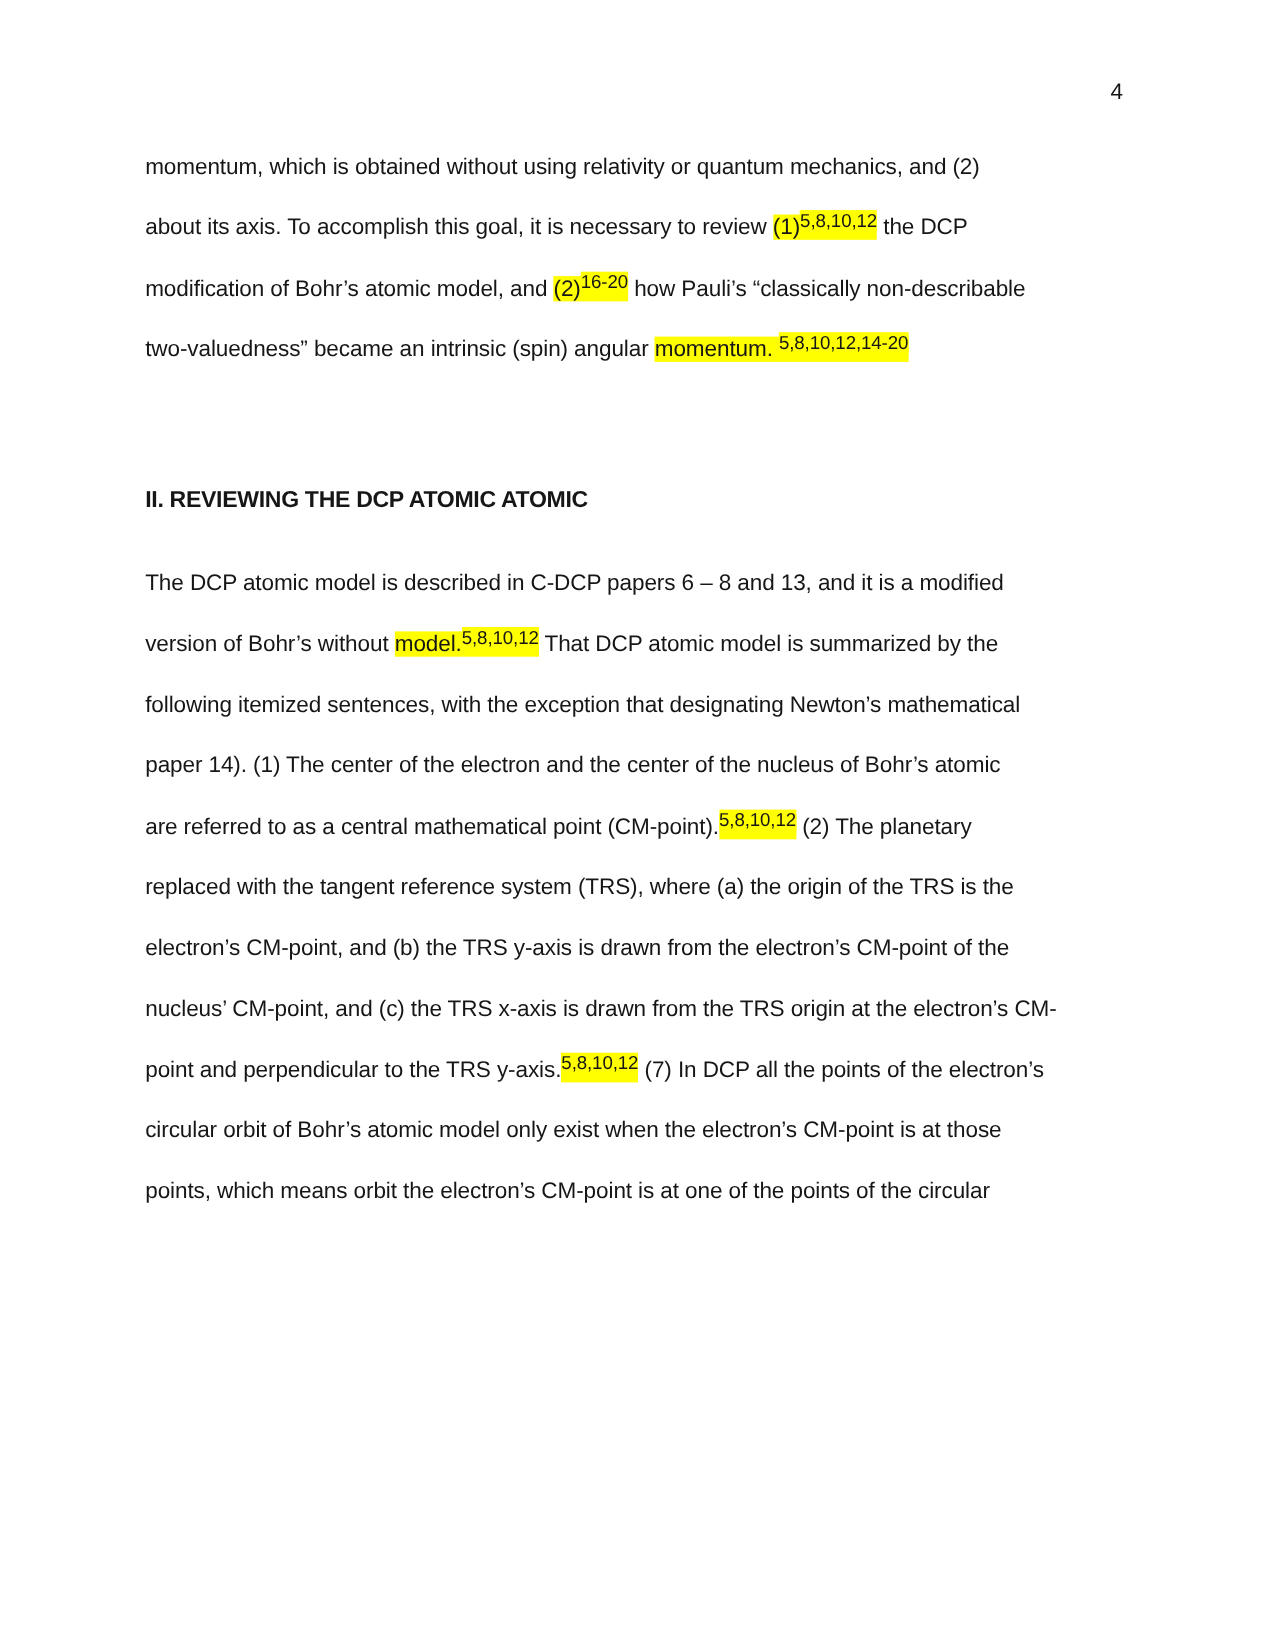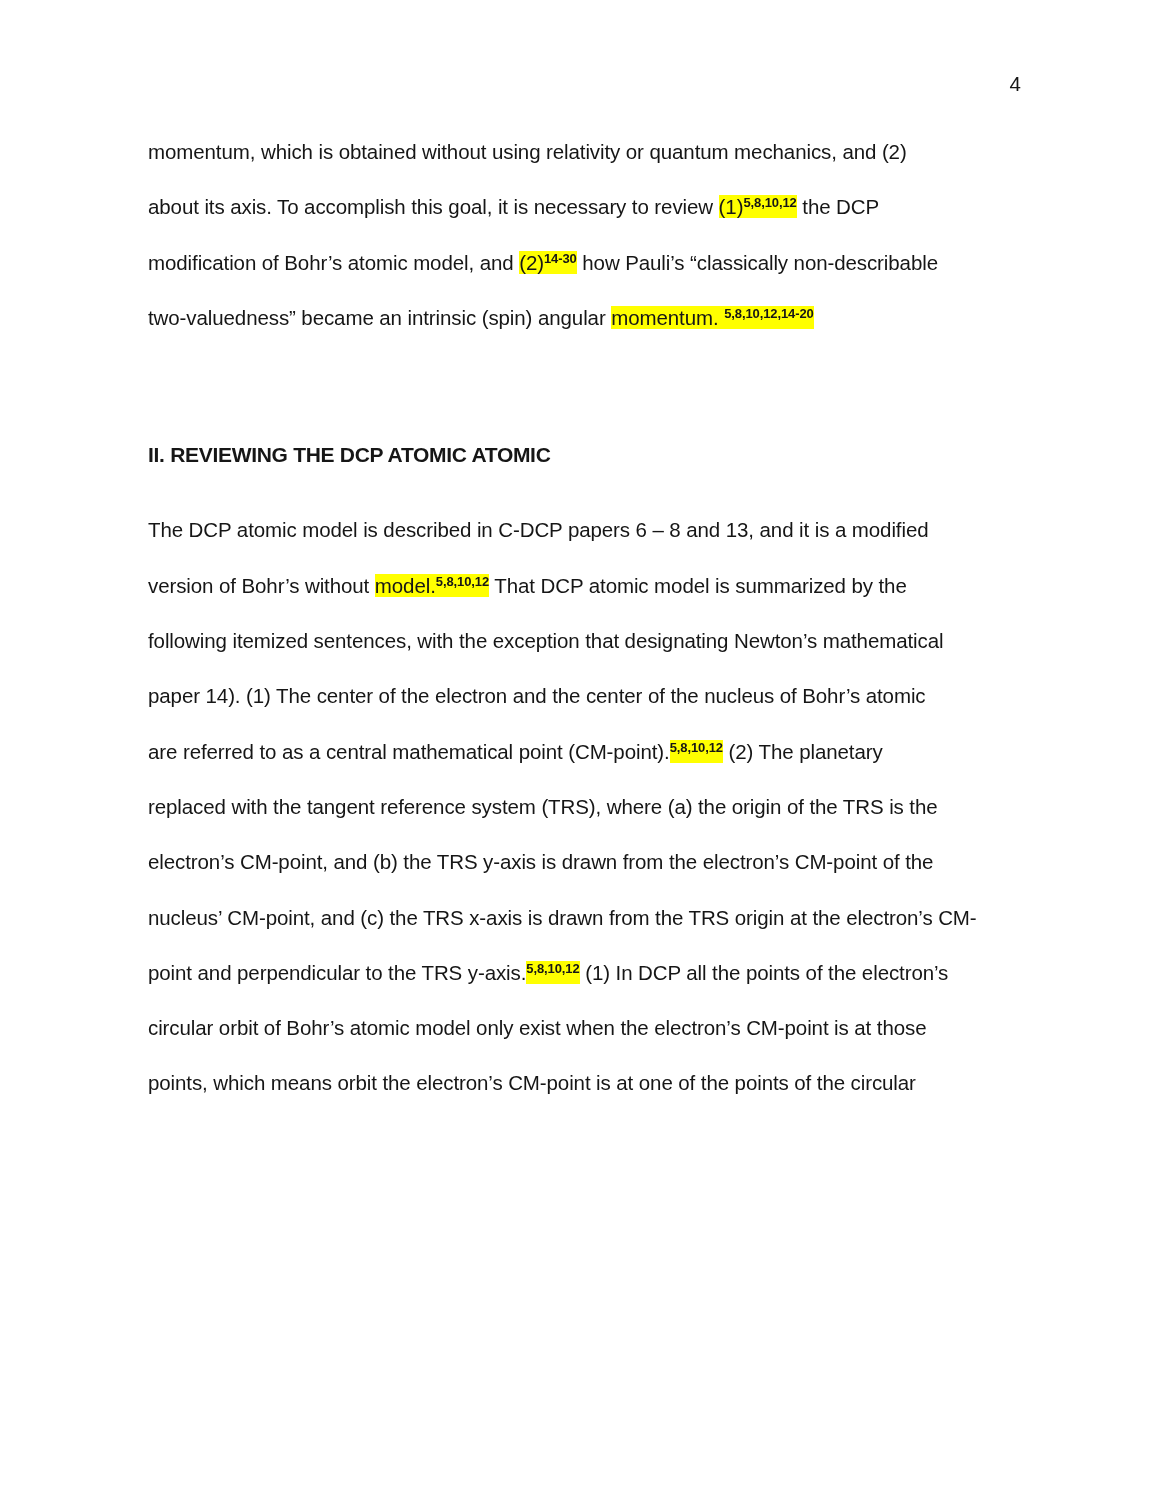--- a/index.html
+++ b/index.html
@@ -18,21 +18,21 @@
   }
   .page-number {
     position: absolute;
     top: 70px;
     right: 138px;
     font-size: 20.5px;
     line-height: 28px;
   }
   .content {
     position: absolute;
-    left: 148px;
+    left: 132px;
     top: 124px;
     width: 1005px;
   }
   .para .line {
     white-space: pre-wrap;
     font-size: 20.5px;
     line-height: 55.3px;
     letter-spacing: -0.1px;
   }
   .section-heading {
@@ -42,55 +42,54 @@
     letter-spacing: -0.3px;
     line-height: 55.3px;
   }
   .para2 {
     margin-top: 20px;
   }
   .hl {
     background: var(--hl, #ffff00);
   }
   .line sup {
-    font-size: 13px;
+    font-size: 17px;
     line-height: 0;
     vertical-align: baseline;
     position: relative;
     top: -7px;
     letter-spacing: -0.1px;
-    font-weight: bold;
   }
   .hl sup {
     background: var(--hl, #ffff00);
   }
 </style>
 </head>
 <body>
 
 <div class="page">
   <div class="page-number">4</div>
 
   <div class="content">
     <div class="para para1">
         <div class="line"><span>momentum, which is obtained without using relativity or quantum mechanics, and (2)</span></div>
         <div class="line"><span>about its axis. To accomplish this goal, it is necessary to review </span><span class="hl"><span>(1)</span><sup>5,8,10,12</sup></span><span> the DCP</span></div>
-        <div class="line"><span>modification of Bohr’s atomic model, and </span><span class="hl"><span>(2)</span><sup>14-30</sup></span><span> how Pauli’s “classically non-describable</span></div>
+        <div class="line"><span>modification of Bohr’s atomic model, and </span><span class="hl"><span>(2)</span><sup>16-20</sup></span><span> how Pauli’s “classically non-describable</span></div>
         <div class="line"><span>two-valuedness” became an intrinsic (spin) angular </span><span class="hl"><span>momentum. </span><sup>5,8,10,12,14-20</sup></span></div>
       </div>
 
     <div class="section-heading">II. REVIEWING THE DCP ATOMIC ATOMIC</div>
 
     <div class="para para2">
         <div class="line"><span>The DCP atomic model is described in C-DCP papers 6 – 8 and 13, and it is a modified</span></div>
         <div class="line"><span>version of Bohr’s without </span><span class="hl"><span>model.</span><sup>5,8,10,12</sup></span><span> That DCP atomic model is summarized by the</span></div>
         <div class="line"><span>following itemized sentences, with the exception that designating Newton’s mathematical</span></div>
         <div class="line"><span>paper 14). (1) The center of the electron and the center of the nucleus of Bohr’s atomic</span></div>
         <div class="line"><span>are referred to as a central mathematical point (CM-point).</span><span class="hl"><sup>5,8,10,12</sup></span><span> (2) The planetary</span></div>
         <div class="line"><span>replaced with the tangent reference system (TRS), where (a) the origin of the TRS is the</span></div>
         <div class="line"><span>electron’s CM-point, and (b) the TRS y-axis is drawn from the electron’s CM-point of the</span></div>
         <div class="line"><span>nucleus’ CM-point, and (c) the TRS x-axis is drawn from the TRS origin at the electron’s CM-</span></div>
-        <div class="line"><span>point and perpendicular to the TRS y-axis.</span><span class="hl"><sup>5,8,10,12</sup></span><span> (1) In DCP all the points of the electron’s</span></div>
+        <div class="line"><span>point and perpendicular to the TRS y-axis.</span><span class="hl"><sup>5,8,10,12</sup></span><span> (7) In DCP all the points of the electron’s</span></div>
         <div class="line"><span>circular orbit of Bohr’s atomic model only exist when the electron’s CM-point is at those</span></div>
         <div class="line"><span>points, which means orbit the electron’s CM-point is at one of the points of the circular</span></div>
       </div>
   </div>
 </div>
 
 </body></html>

